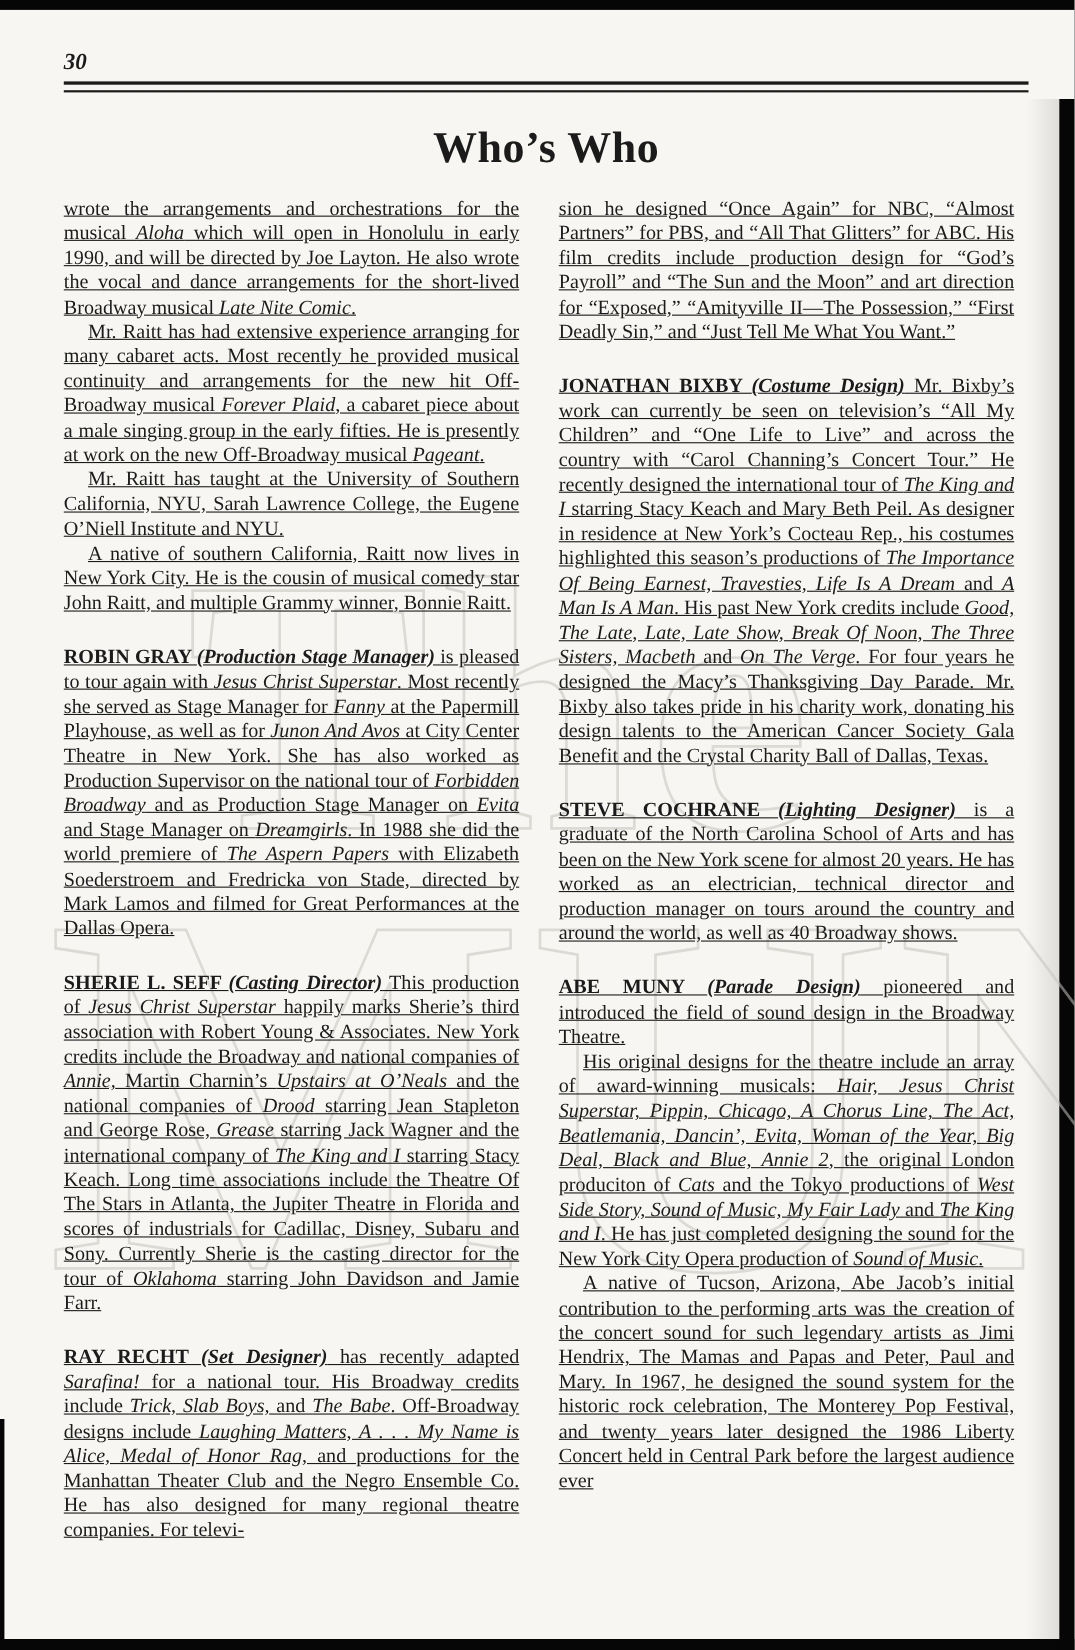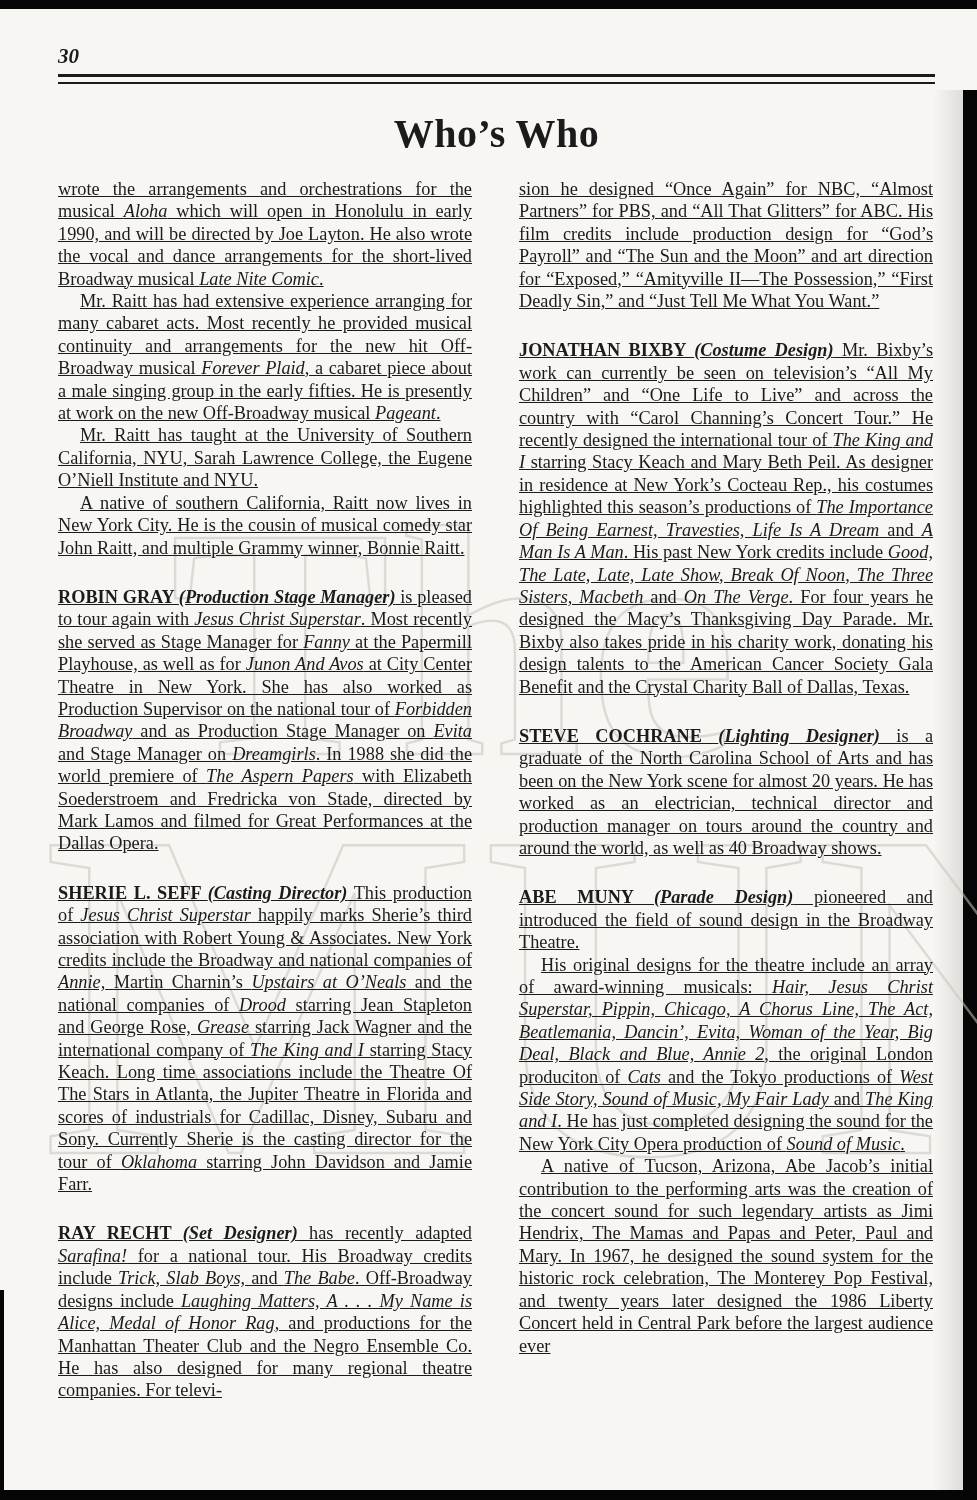--- a/index.html
+++ b/index.html
@@ -77,21 +77,21 @@
   .cols{
     display:flex;
     margin-top:21px;
   }
   .col{
     width:414px;
     font-size:18.3px;
     line-height:22.4px;
     text-align:justify;
   }
-  .col + .col{margin-left:47px;}
+  .col + .col{margin-left:36px;}
   .para{margin:0;text-decoration:underline;}
   .para.indent{text-indent:22px;}
   .para.gap{margin-top:27px;}
   .r-n{font-style:normal;}
   .r-i{font-style:italic;}
   .r-b{font-weight:bold;}
   .r-bi{font-weight:bold;font-style:italic;}
 </style>
 </head>
 <body>

